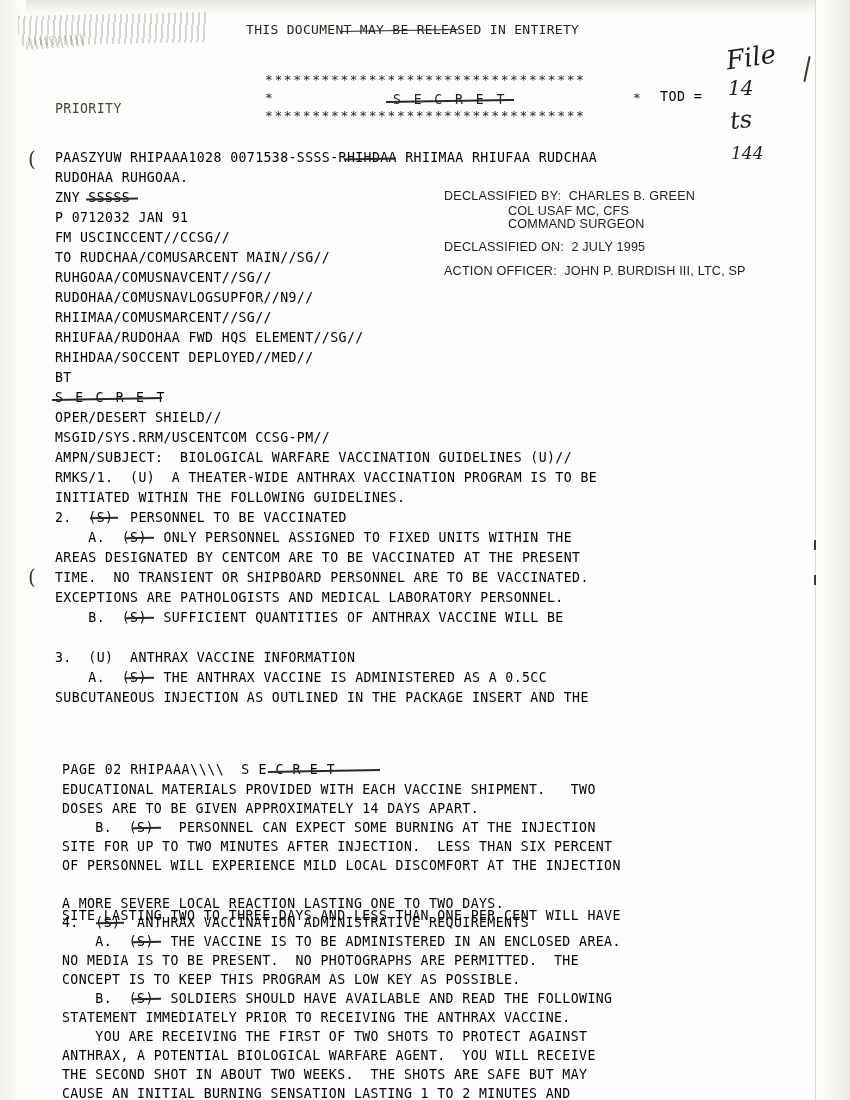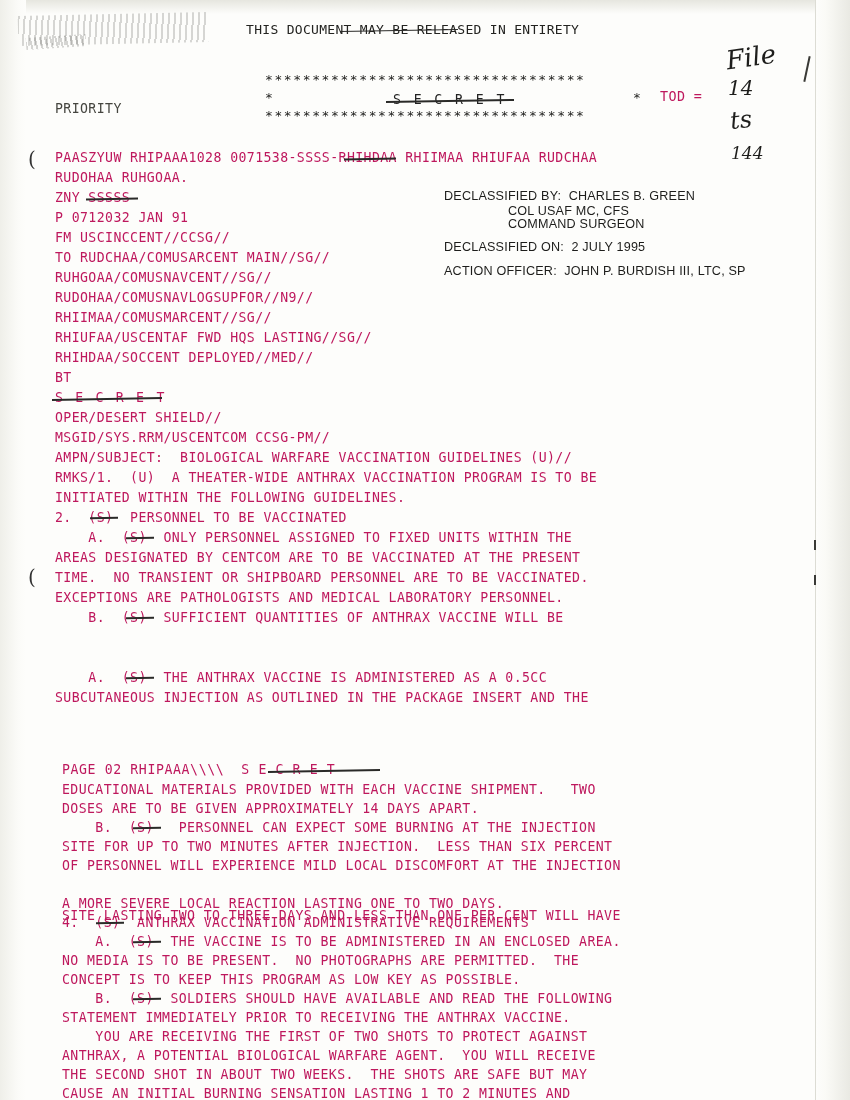--- a/index.html
+++ b/index.html
@@ -54,21 +54,21 @@
     height: 12px;
     background: repeating-linear-gradient(80deg, rgba(90,90,85,0.25) 0px, rgba(90,90,85,0.25) 2px, rgba(255,255,255,0) 2px, rgba(255,255,255,0) 5px);
     transform: rotate(-4deg);
   }
 
   .doc-line {
     position: absolute;
     white-space: pre;
     font-size: 13.2px;
     letter-spacing: 0.4px;
-    color: #be185d;
+    color: #000000;
   }
 
   .hdr-release {
     position: absolute;
     left: 246px;
     top: 22px;
     font-size: 13px;
     letter-spacing: .3px;
     font-family: "DejaVu Sans Mono", "Liberation Mono", monospace;
     color: #232320;
@@ -171,21 +171,21 @@
   <div class="doc-line" style="left:55px; top:170px;">RUDOHAA RUHGOAA.</div>
   <div class="doc-line" style="left:55px; top:190px;">ZNY SSSSS</div>
   <div class="strike" style="left:86px; top:198px; width:52px;"></div>
 
   <div class="doc-line" style="left:55px; top:210px;">P 0712032 JAN 91</div>
   <div class="doc-line" style="left:55px; top:230px;">FM USCINCCENT//CCSG//</div>
   <div class="doc-line" style="left:55px; top:250px;">TO RUDCHAA/COMUSARCENT MAIN//SG//</div>
   <div class="doc-line" style="left:55px; top:270px;">RUHGOAA/COMUSNAVCENT//SG//</div>
   <div class="doc-line" style="left:55px; top:290px;">RUDOHAA/COMUSNAVLOGSUPFOR//N9//</div>
   <div class="doc-line" style="left:55px; top:310px;">RHIIMAA/COMUSMARCENT//SG//</div>
-  <div class="doc-line" style="left:55px; top:330px;">RHIUFAA/USCENTAF FWD HQS LASTING//SG//</div>
+  <div class="doc-line" style="left:55px; top:330px;">RHIUFAA/RUDOHAA FWD HQS ELEMENT//SG//</div>
   <div class="doc-line" style="left:55px; top:350px;">RHIHDAA/SOCCENT DEPLOYED//MED//</div>
   <div class="doc-line" style="left:55px; top:370px;">BT</div>
 
   <div class="doc-line" style="left:55px; top:390px; letter-spacing:2.2px;">S E C R E T</div>
   <div class="strike" style="left:52px; top:398px; width:110px;"></div>
 
   <div class="doc-line" style="left:55px; top:410px;">OPER/DESERT SHIELD//</div>
   <div class="doc-line" style="left:55px; top:430px;">MSGID/SYS.RRM/USCENTCOM CCSG-PM//</div>
   <div class="doc-line" style="left:55px; top:450px;">AMPN/SUBJECT:  BIOLOGICAL WARFARE VACCINATION GUIDELINES (U)//</div>
   <div class="doc-line" style="left:55px; top:470px;">RMKS/1.  (U)  A THEATER-WIDE ANTHRAX VACCINATION PROGRAM IS TO BE</div>
@@ -197,20 +197,21 @@
   <div class="doc-line" style="left:55px; top:530px;">    A.  (S)  ONLY PERSONNEL ASSIGNED TO FIXED UNITS WITHIN THE</div>
   <div class="strike thin" style="left:126px; top:537px; width:28px;"></div>
 
   <div class="doc-line" style="left:55px; top:550px;">AREAS DESIGNATED BY CENTCOM ARE TO BE VACCINATED AT THE PRESENT</div>
   <div class="doc-line" style="left:55px; top:570px;">TIME.  NO TRANSIENT OR SHIPBOARD PERSONNEL ARE TO BE VACCINATED.</div>
   <div class="doc-line" style="left:55px; top:590px;">EXCEPTIONS ARE PATHOLOGISTS AND MEDICAL LABORATORY PERSONNEL.</div>
 
   <div class="doc-line" style="left:55px; top:610px;">    B.  (S)  SUFFICIENT QUANTITIES OF ANTHRAX VACCINE WILL BE</div>
   <div class="strike thin" style="left:126px; top:617px; width:28px;"></div>
 
+  <div class="doc-line" style="left:55px; top:650px;">3.  (U)  ANTHRAX VACCINE INFORMATION</div>
 
   <div class="doc-line" style="left:55px; top:670px;">    A.  (S)  THE ANTHRAX VACCINE IS ADMINISTERED AS A 0.5CC</div>
   <div class="strike thin" style="left:126px; top:677px; width:28px;"></div>
 
   <div class="doc-line" style="left:55px; top:690px;">SUBCUTANEOUS INJECTION AS OUTLINED IN THE PACKAGE INSERT AND THE</div>
 
   <div class="doc-line" style="left:62px; top:762px; letter-spacing:0.6px;">PAGE 02 RHIPAAA\\\\  S E C R E T</div>
   <div class="strike" style="left:268px; top:770px; width:112px;"></div>
 
   <div class="doc-line" style="left:62px; top:782px;">EDUCATIONAL MATERIALS PROVIDED WITH EACH VACCINE SHIPMENT.   TWO</div>

